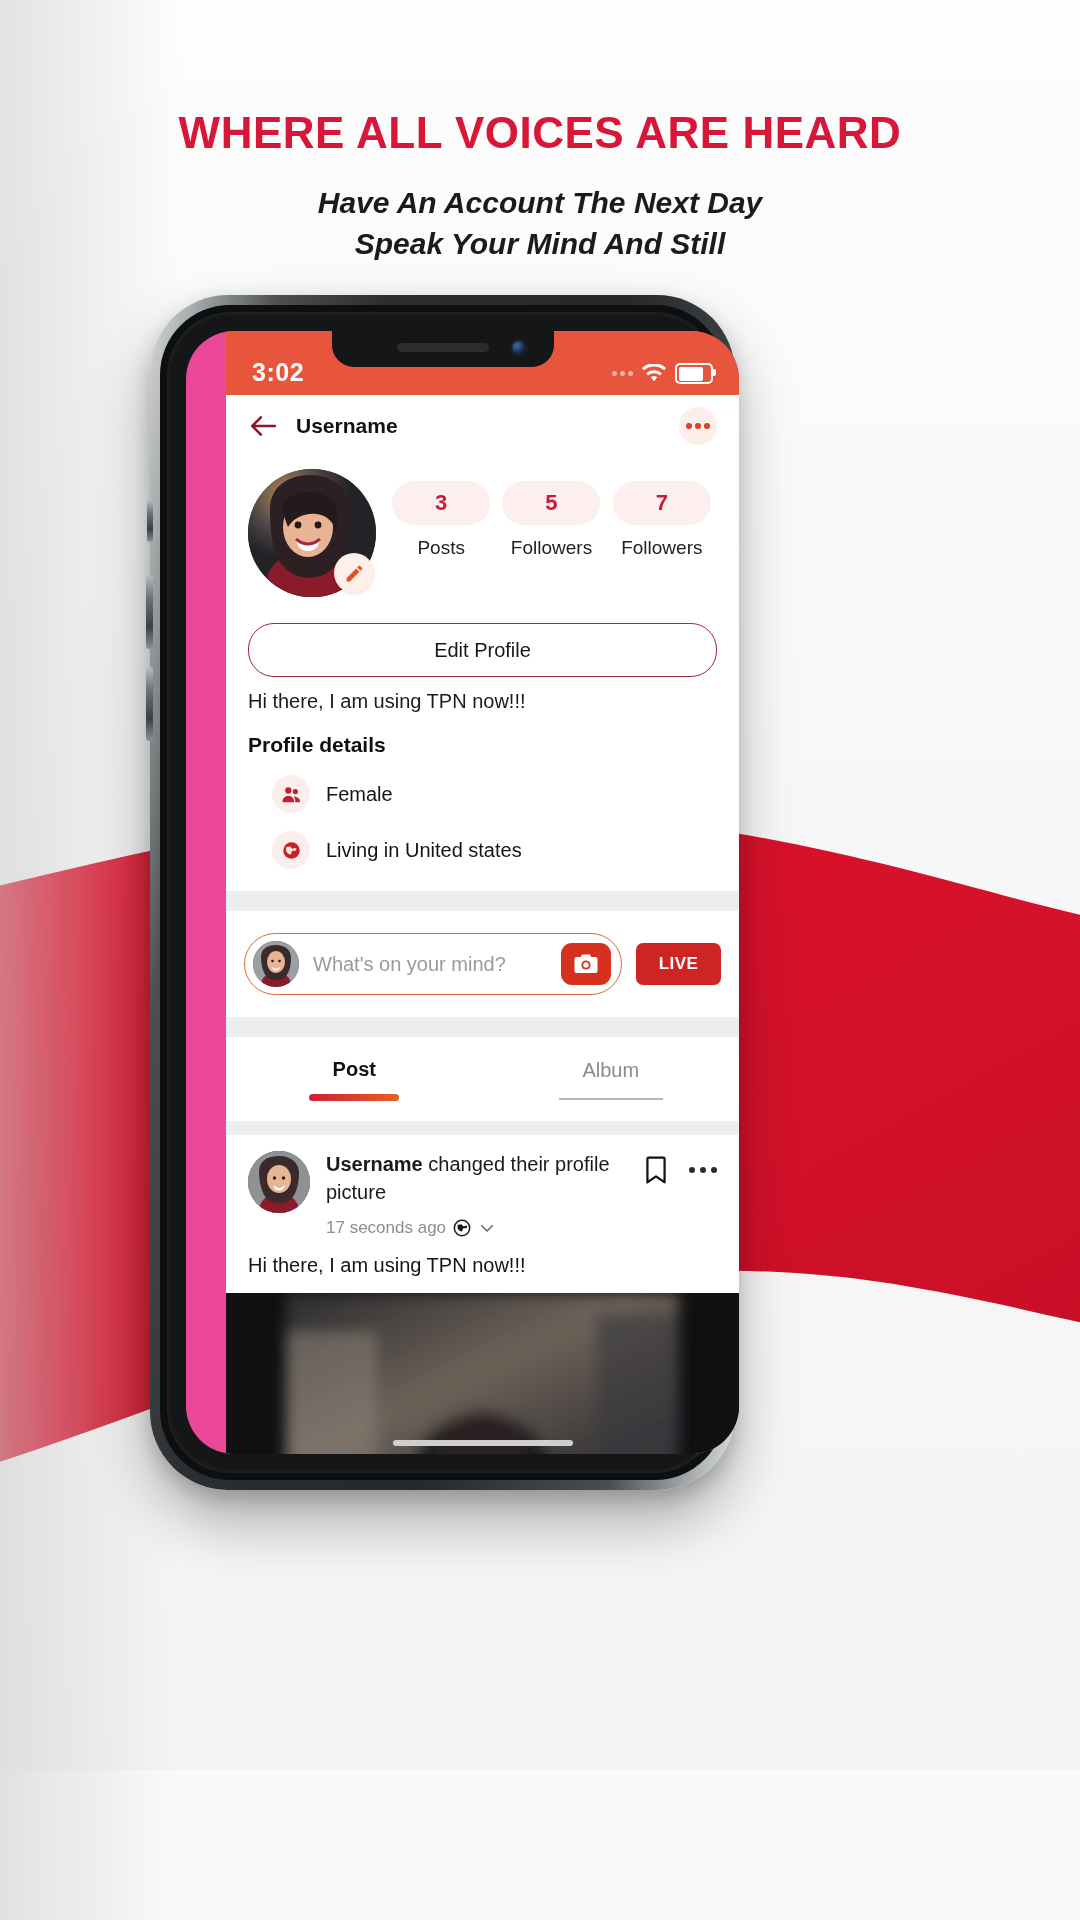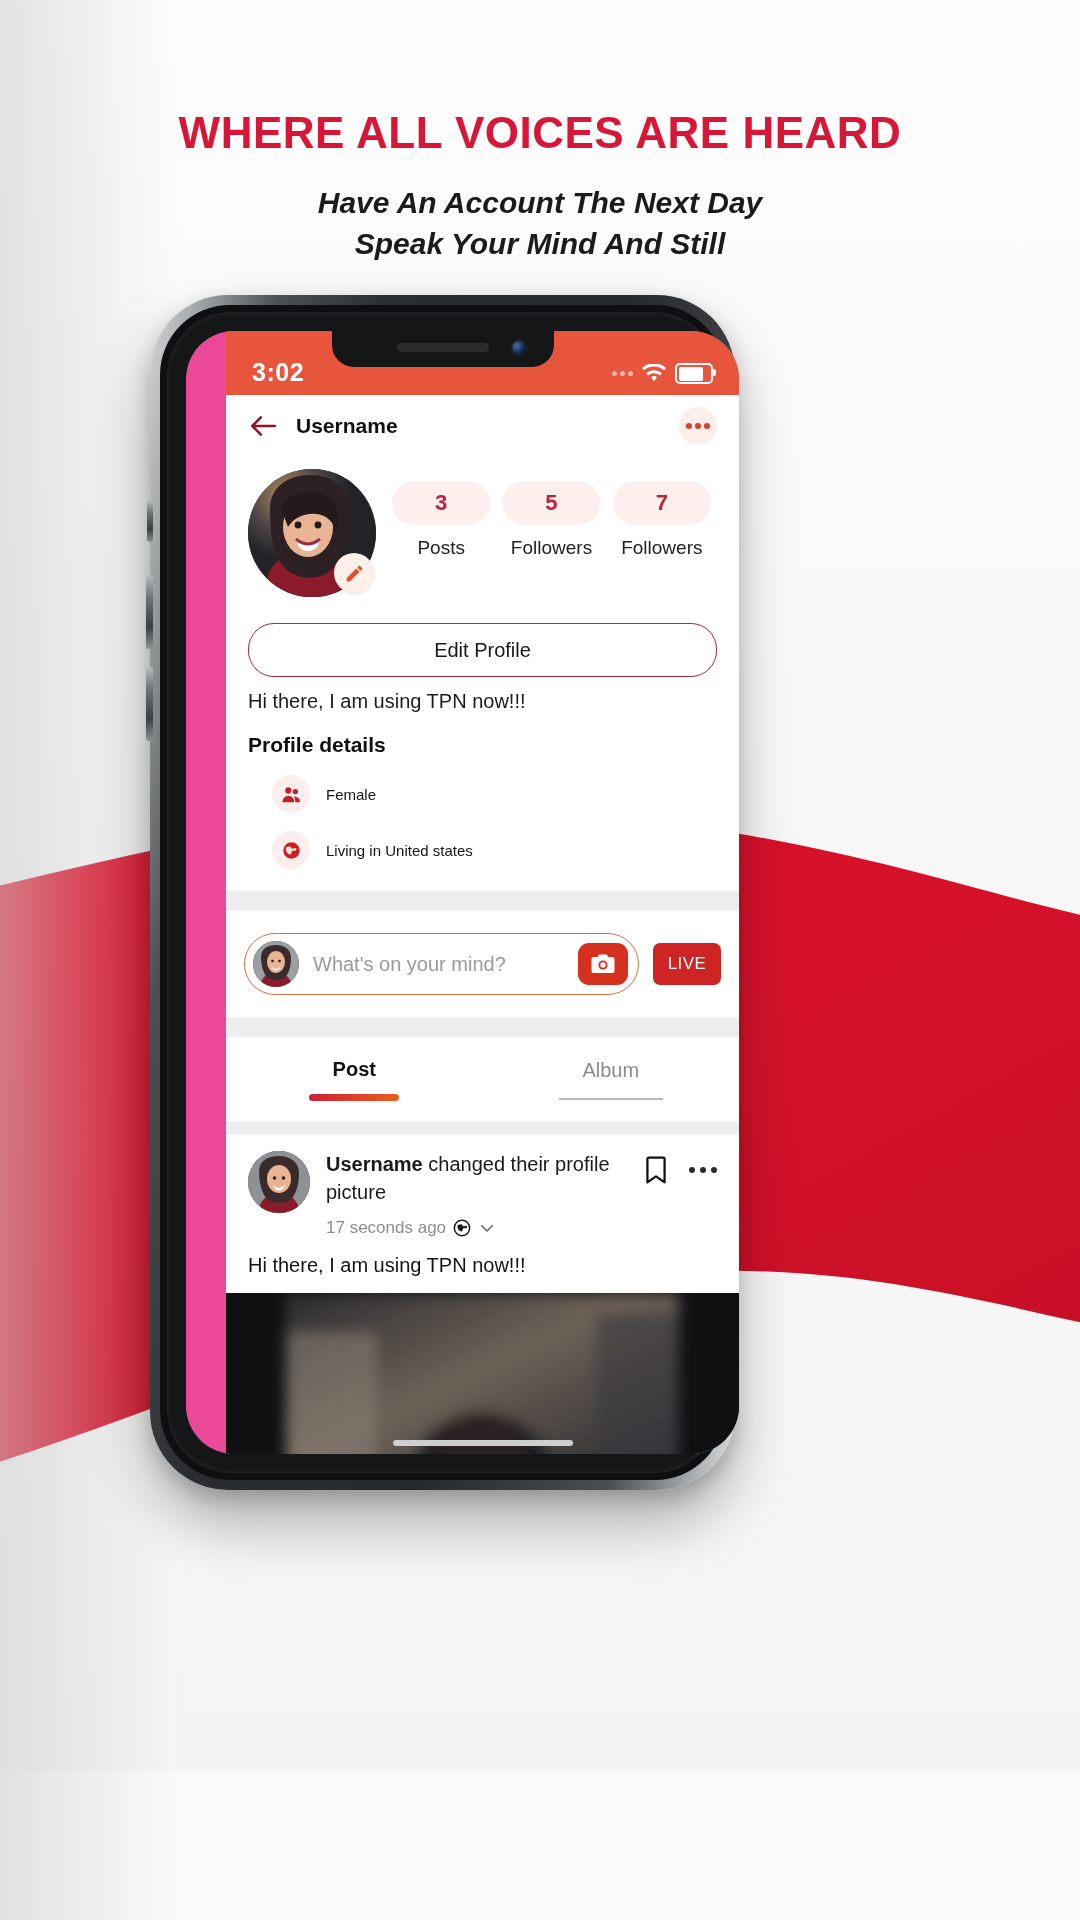--- a/index.html
+++ b/index.html
@@ -78,30 +78,30 @@
   .stat-label{margin-top:12px;font-size:19px;color:#222;}
 
   .edit-btn{margin:26px 22px 0 22px;height:52px;border:1.6px solid #a52a3a;border-radius:26px;
     display:flex;align-items:center;justify-content:center;font-size:20px;color:#181818;background:#fff;}
 
   .sect-title{margin:20px 22px 0 22px;font-size:21px;font-weight:700;color:#101010;}
   .sect-text{margin:13px 22px 0 22px;font-size:20px;color:#1c1c1c;}
 
   .detail{display:flex;align-items:center;margin:18px 22px 0 46px;}
   .det-ico{width:38px;height:38px;border-radius:50%;background:#fdeeee;display:flex;align-items:center;justify-content:center;flex:0 0 auto;}
-  .det-label{margin-left:16px;font-size:15px;color:#141414;}
+  .det-label{margin-left:16px;font-size:20px;color:#141414;}
 
   .gapbar{height:20px;background:#eceef0;margin-top:22px;}
 
   .composer{background:#fff;padding:22px 18px;display:flex;align-items:center;gap:14px;}
   .cbox{flex:1;height:62px;border:1.7px solid #d2703f;border-radius:31px;display:flex;align-items:center;padding:0 10px 0 8px;box-sizing:border-box;}
   .cavatar{width:46px;height:46px;border-radius:50%;overflow:hidden;flex:0 0 auto;background:#444;}
   .cplaceholder{flex:1;margin-left:14px;font-size:20px;color:#9a9a9a;}
   .cam-btn{width:50px;height:42px;border-radius:11px;background:#d6311f;display:flex;align-items:center;justify-content:center;flex:0 0 auto;}
-  .live-btn{width:68px;height:42px;border-radius:7px;background:#cf2424;color:#fff;font-size:17px;font-weight:400;
+  .live-btn{width:85px;height:42px;border-radius:7px;background:#cf2424;color:#fff;font-size:17px;font-weight:700;
     display:flex;align-items:center;justify-content:center;flex:0 0 auto;letter-spacing:.4px;}
 
   .tabs{background:#fff;display:flex;height:84px;align-items:flex-start;}
   .tab{flex:1;display:flex;flex-direction:column;align-items:center;justify-content:center;height:100%;}
   .tab-label{font-size:20px;}
   .tab.active .tab-label{color:#111;font-weight:700;}
   .tab.idle .tab-label{color:#8b8b8b;}
   .tab-underline{margin-top:13px;width:90px;height:7px;border-radius:4px;
     background:linear-gradient(90deg,#cf2036 0%,#e8601f 100%);}
   .tab-underline.grey{height:2px;background:#b9b9b9;border-radius:0;margin-top:16px;width:104px;}

